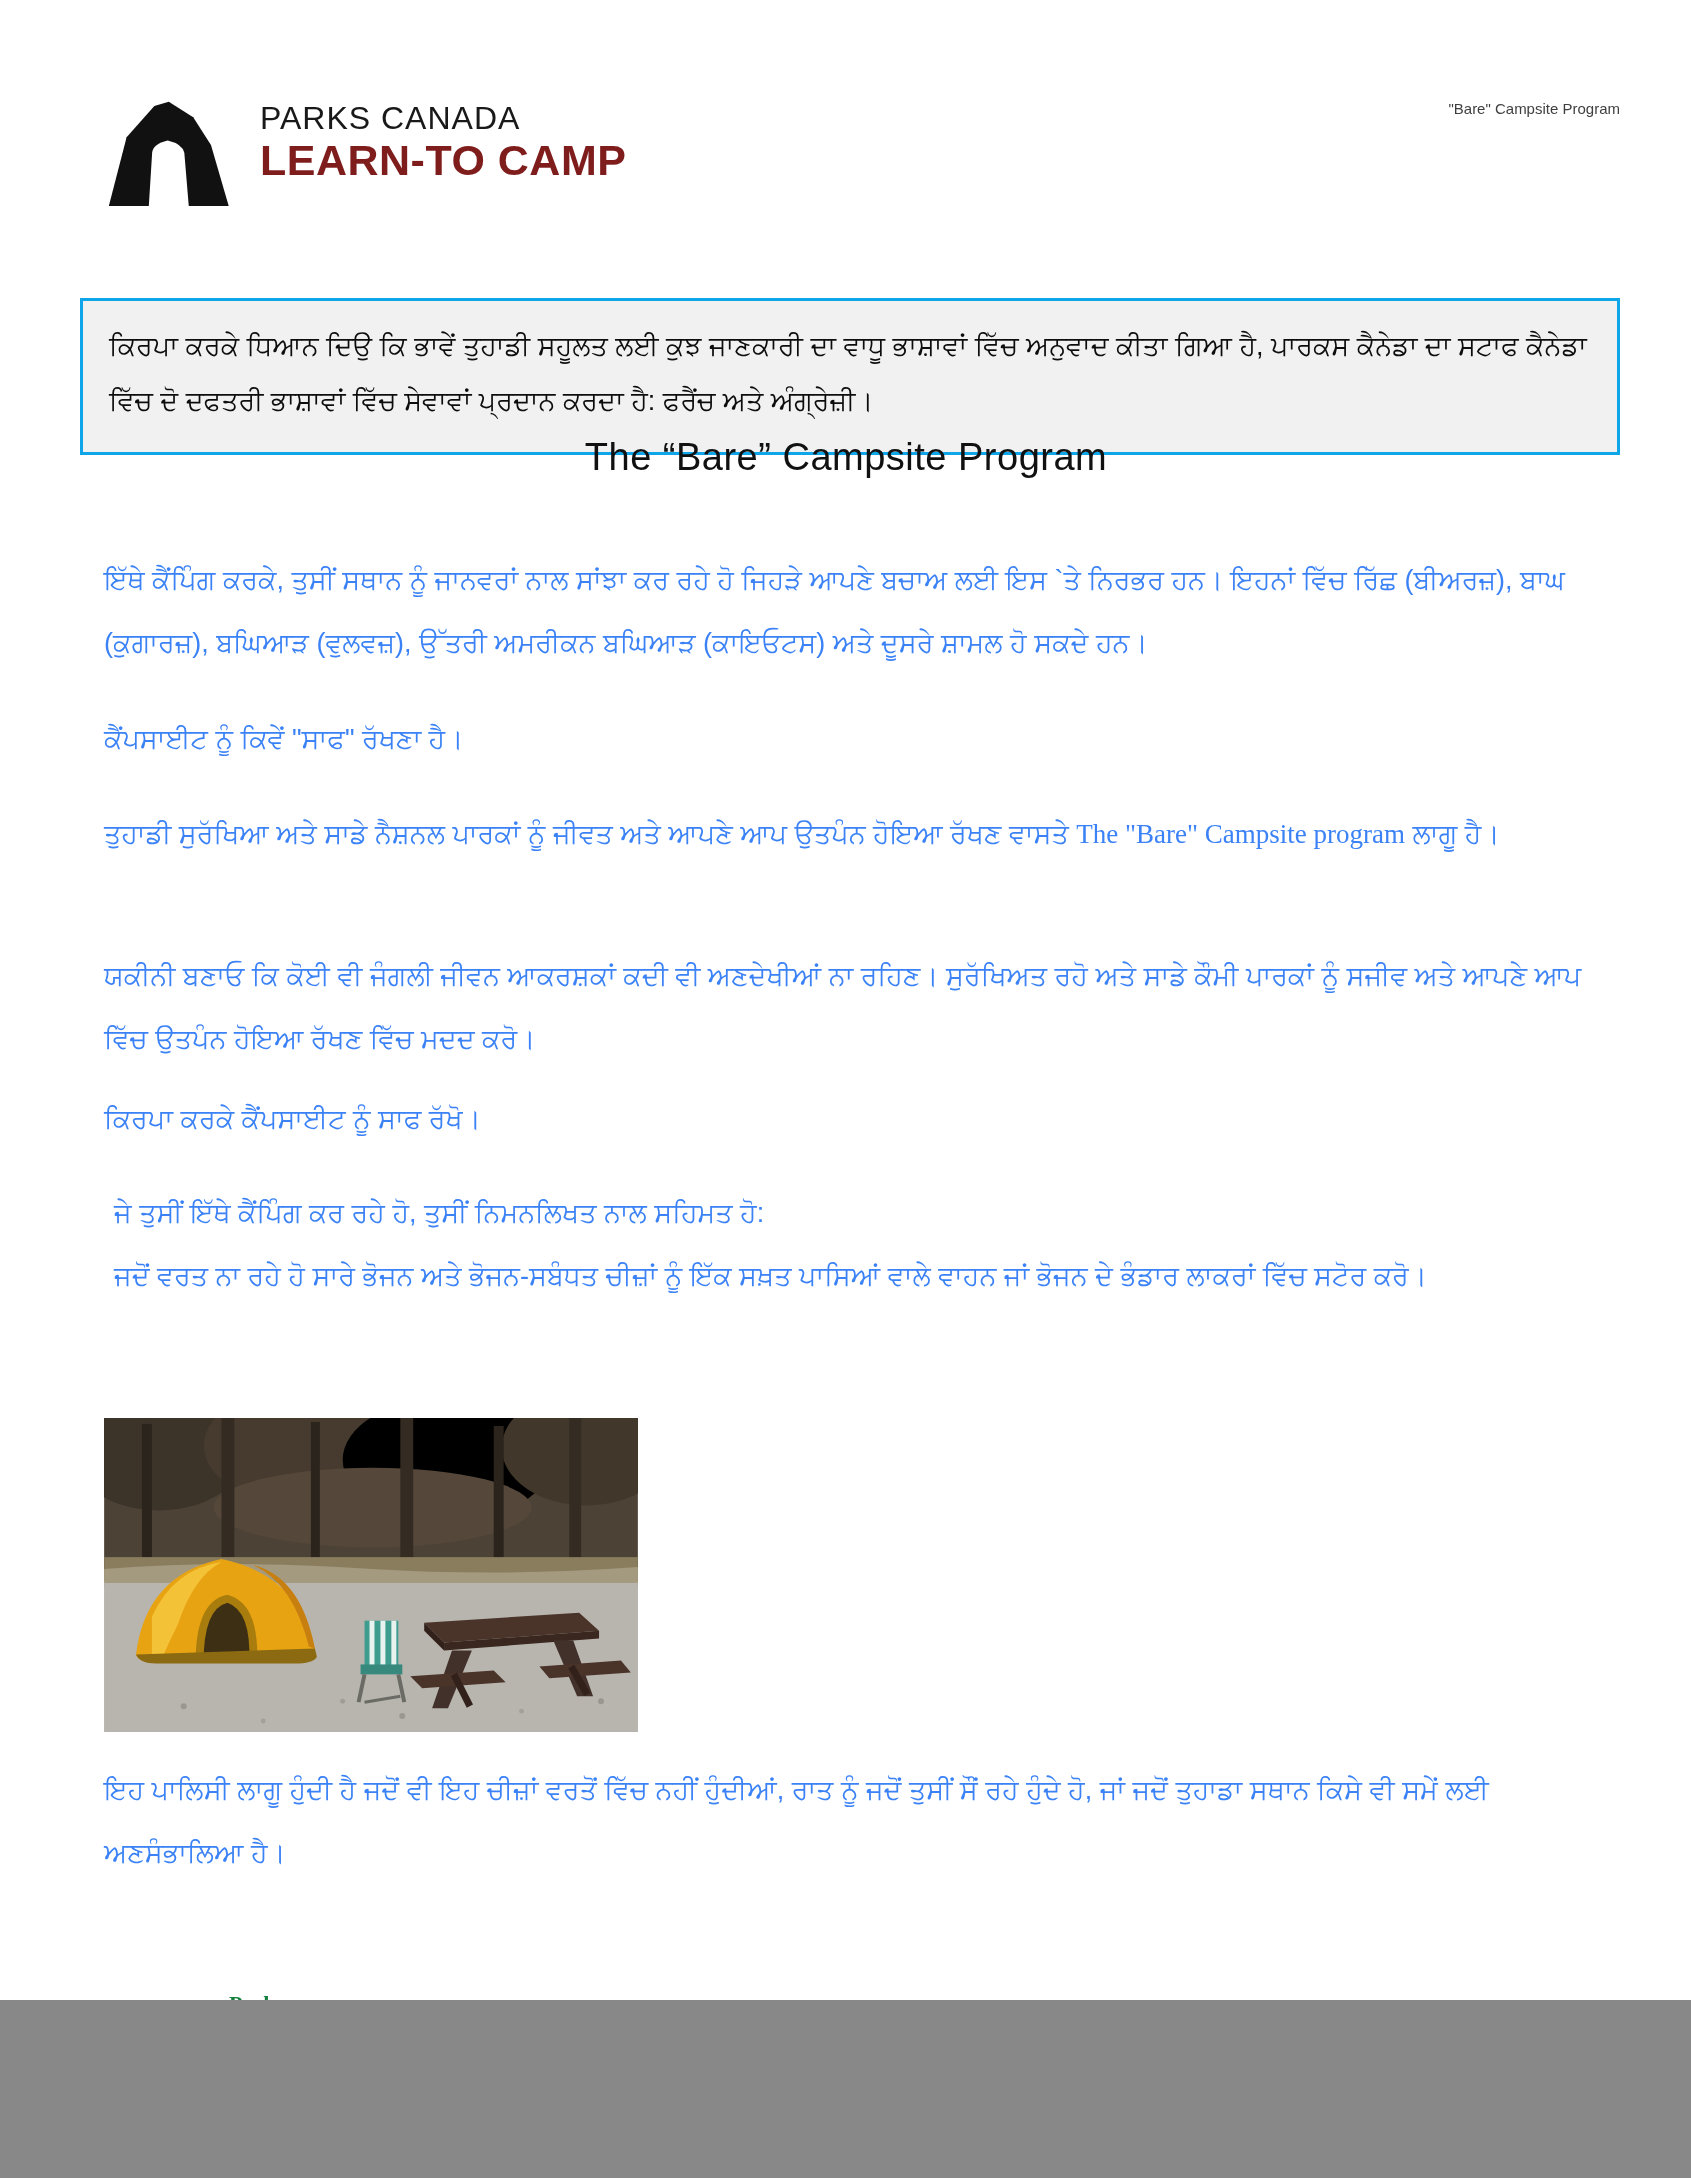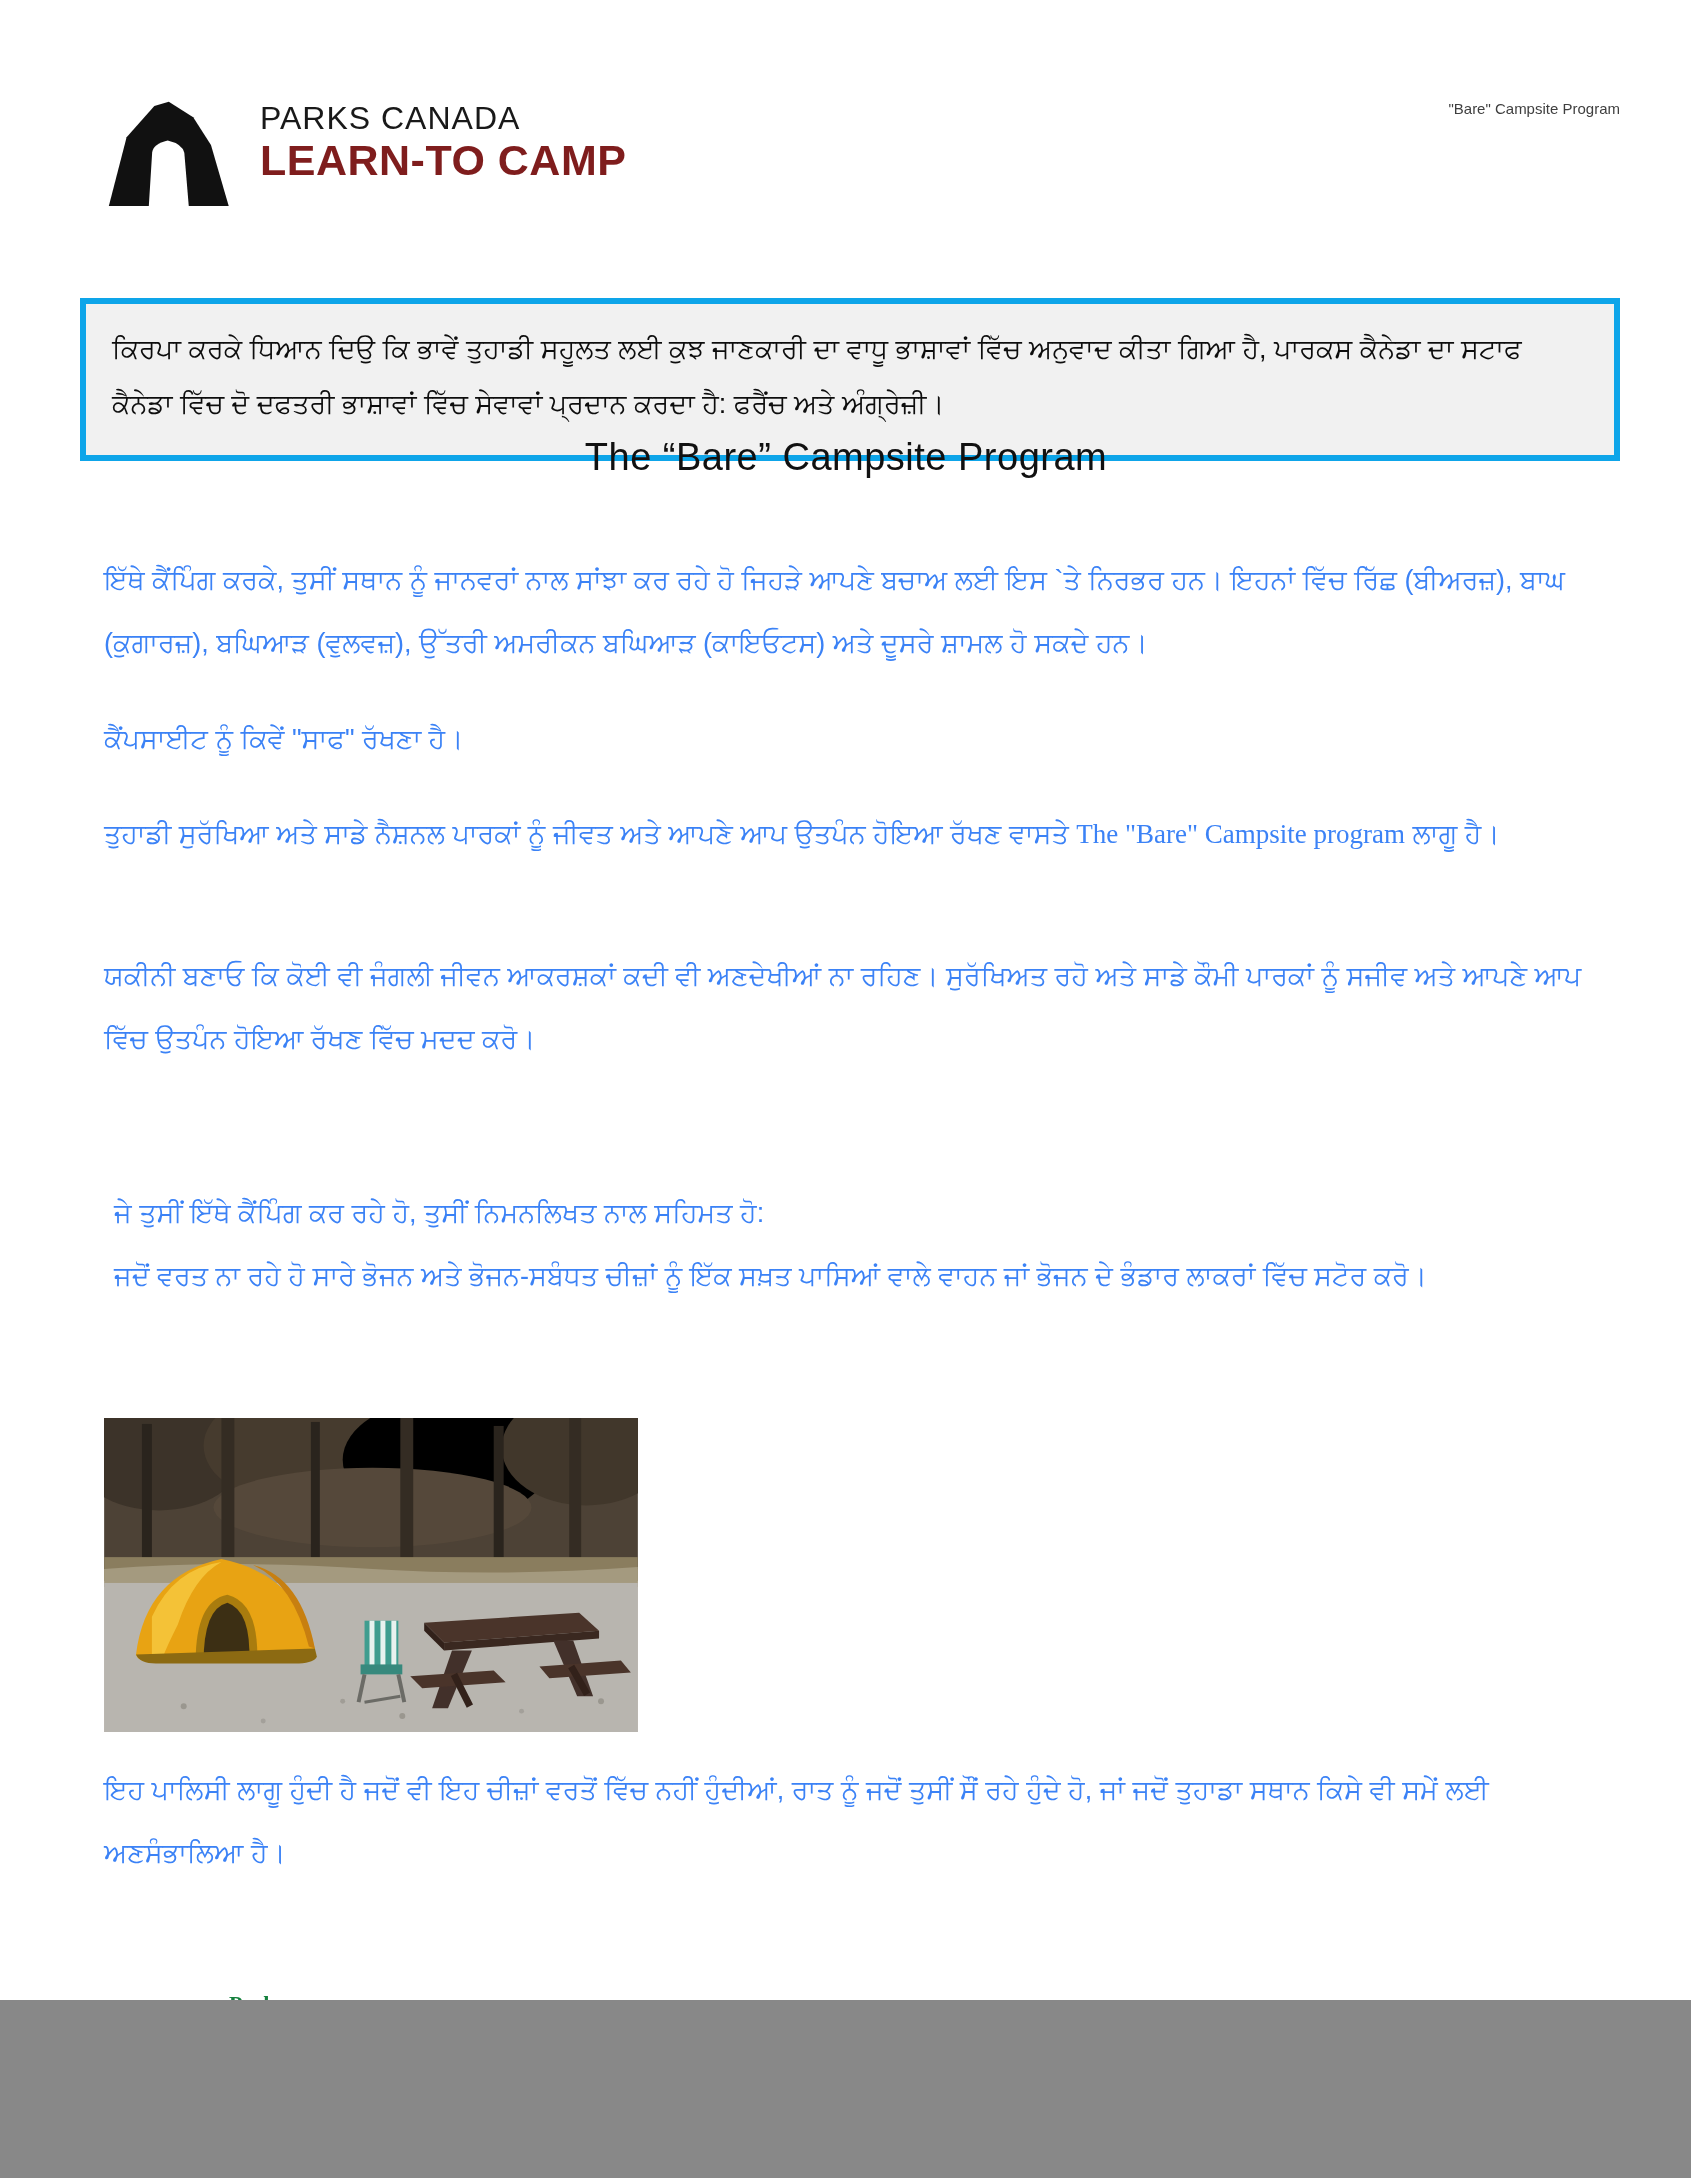--- a/index.html
+++ b/index.html
@@ -17,21 +17,21 @@
   .logo-text{margin-left:22px;padding-top:6px;}
   .logo-line1{font-size:32px;font-weight:normal;letter-spacing:1px;color:#191919;line-height:1.1;}
   .logo-line2{font-size:43px;font-weight:bold;letter-spacing:0.5px;color:#7f1d1d;line-height:1.15;}
   .corner-note{
     position:absolute;right:72px;top:100px;
     font-size:15px;color:#3f3f3f;text-align:right;
   }
   
   .notice-box{
     position:absolute;left:80px;top:298px;width:1540px;box-sizing:border-box;
-    border:6px solid #0ea5e9;background:#f1f1f1;
+    border:3px solid #0ea5e9;background:#f1f1f1;
     padding:18px 26px 22px 26px;
     font-size:27px;line-height:2.05;color:#0d0d0d;
   }
   
   .doc-title{
     position:absolute;left:0;top:436px;width:100%;
     text-align:center;
     font-family:Liberation Sans, sans-serif;
     font-size:38px;color:#111;
     letter-spacing:0.5px;
@@ -83,20 +83,21 @@
   <div class="doc-title">The “Bare” Campsite Program</div>
 
   <div class="para" style="top:549px;">ਇੱਥੇ ਕੈਂਪਿੰਗ ਕਰਕੇ, ਤੁਸੀਂ ਸਥਾਨ ਨੂੰ ਜਾਨਵਰਾਂ ਨਾਲ ਸਾਂਝਾ ਕਰ ਰਹੇ ਹੋ ਜਿਹੜੇ ਆਪਣੇ ਬਚਾਅ ਲਈ ਇਸ `ਤੇ ਨਿਰਭਰ ਹਨ। ਇਹਨਾਂ ਵਿੱਚ ਰਿੱਛ (ਬੀਅਰਜ਼), ਬਾਘ (ਕੁਗਾਰਜ਼), ਬਘਿਆੜ (ਵੁਲਵਜ਼), ਉੱਤਰੀ ਅਮਰੀਕਨ ਬਘਿਆੜ (ਕਾਇਓਟਸ) ਅਤੇ ਦੂਸਰੇ ਸ਼ਾਮਲ ਹੋ ਸਕਦੇ ਹਨ।</div>
 
   <div class="para" style="top:708px;">ਕੈਂਪਸਾਈਟ ਨੂੰ ਕਿਵੇਂ "ਸਾਫ" ਰੱਖਣਾ ਹੈ।</div>
 
   <div class="para" style="top:945px;">ਯਕੀਨੀ ਬਣਾਓ ਕਿ ਕੋਈ ਵੀ ਜੰਗਲੀ ਜੀਵਨ ਆਕਰਸ਼ਕਾਂ ਕਦੀ ਵੀ ਅਣਦੇਖੀਆਂ ਨਾ ਰਹਿਣ। ਸੁਰੱਖਿਅਤ ਰਹੋ ਅਤੇ ਸਾਡੇ ਕੌਮੀ ਪਾਰਕਾਂ ਨੂੰ ਸਜੀਵ ਅਤੇ ਆਪਣੇ ਆਪ ਵਿੱਚ ਉਤਪੰਨ ਹੋਇਆ ਰੱਖਣ ਵਿੱਚ ਮਦਦ ਕਰੋ।</div>
 
   <div class="para" style="top:803px;"><span>ਤੁਹਾਡੀ ਸੁਰੱਖਿਆ ਅਤੇ ਸਾਡੇ ਨੈਸ਼ਨਲ ਪਾਰਕਾਂ ਨੂੰ ਜੀਵਤ ਅਤੇ ਆਪਣੇ ਆਪ ਉਤਪੰਨ ਹੋਇਆ ਰੱਖਣ ਵਾਸਤੇ </span><span class="en-serif">The "Bare" Campsite program</span><span> ਲਾਗੂ ਹੈ।</span></div>
 
+  <div class="para" style="top:1088px;">ਕਿਰਪਾ ਕਰਕੇ ਕੈਂਪਸਾਈਟ ਨੂੰ ਸਾਫ ਰੱਖੋ।</div>
 
   <div class="para" style="top:1182px;margin-left:10px;">
     <div>ਜੇ ਤੁਸੀਂ ਇੱਥੇ ਕੈਂਪਿੰਗ ਕਰ ਰਹੇ ਹੋ, ਤੁਸੀਂ ਨਿਮਨਲਿਖਤ ਨਾਲ ਸਹਿਮਤ ਹੋ:</div>
     <div>ਜਦੋਂ ਵਰਤ ਨਾ ਰਹੇ ਹੋ ਸਾਰੇ ਭੋਜਨ ਅਤੇ ਭੋਜਨ-ਸਬੰਧਤ ਚੀਜ਼ਾਂ ਨੂੰ ਇੱਕ ਸਖ਼ਤ ਪਾਸਿਆਂ ਵਾਲੇ ਵਾਹਨ ਜਾਂ ਭੋਜਨ ਦੇ ਭੰਡਾਰ ਲਾਕਰਾਂ ਵਿੱਚ ਸਟੋਰ ਕਰੋ।</div>
   </div>
 
   <div class="photo">
     <svg viewBox="0 0 537 316" xmlns="http://www.w3.org/2000/svg">
 
       <rect width="537" height="316" fill="#b7b4ae"></rect>

